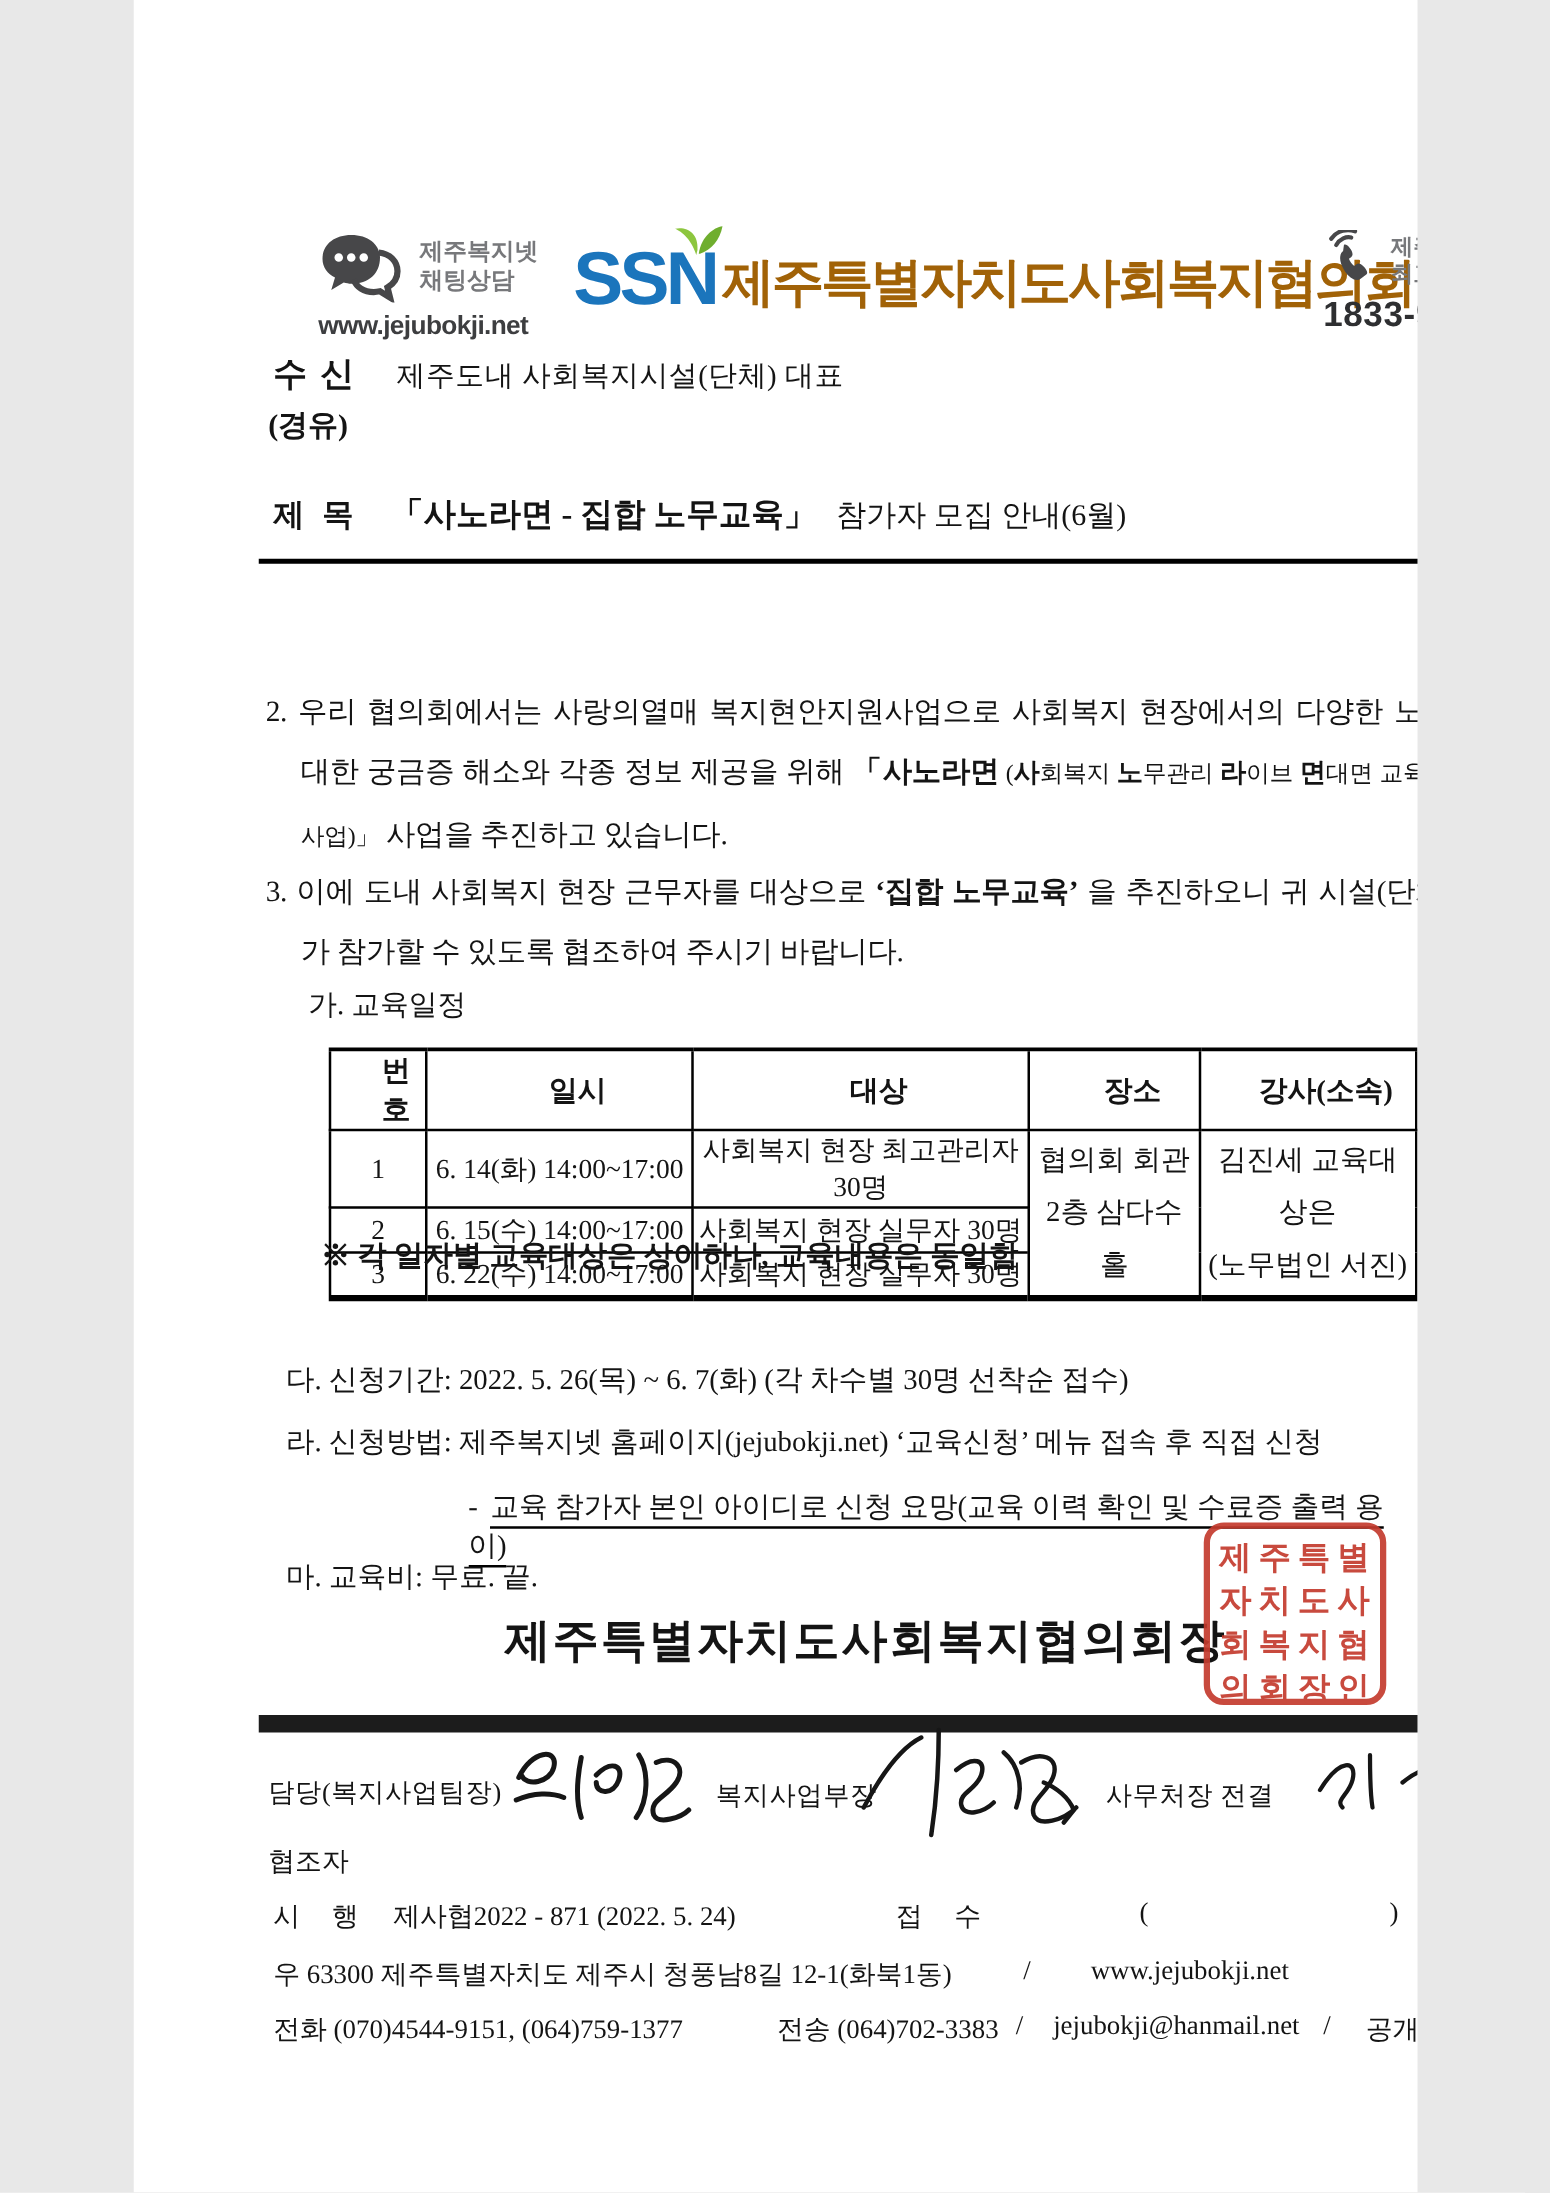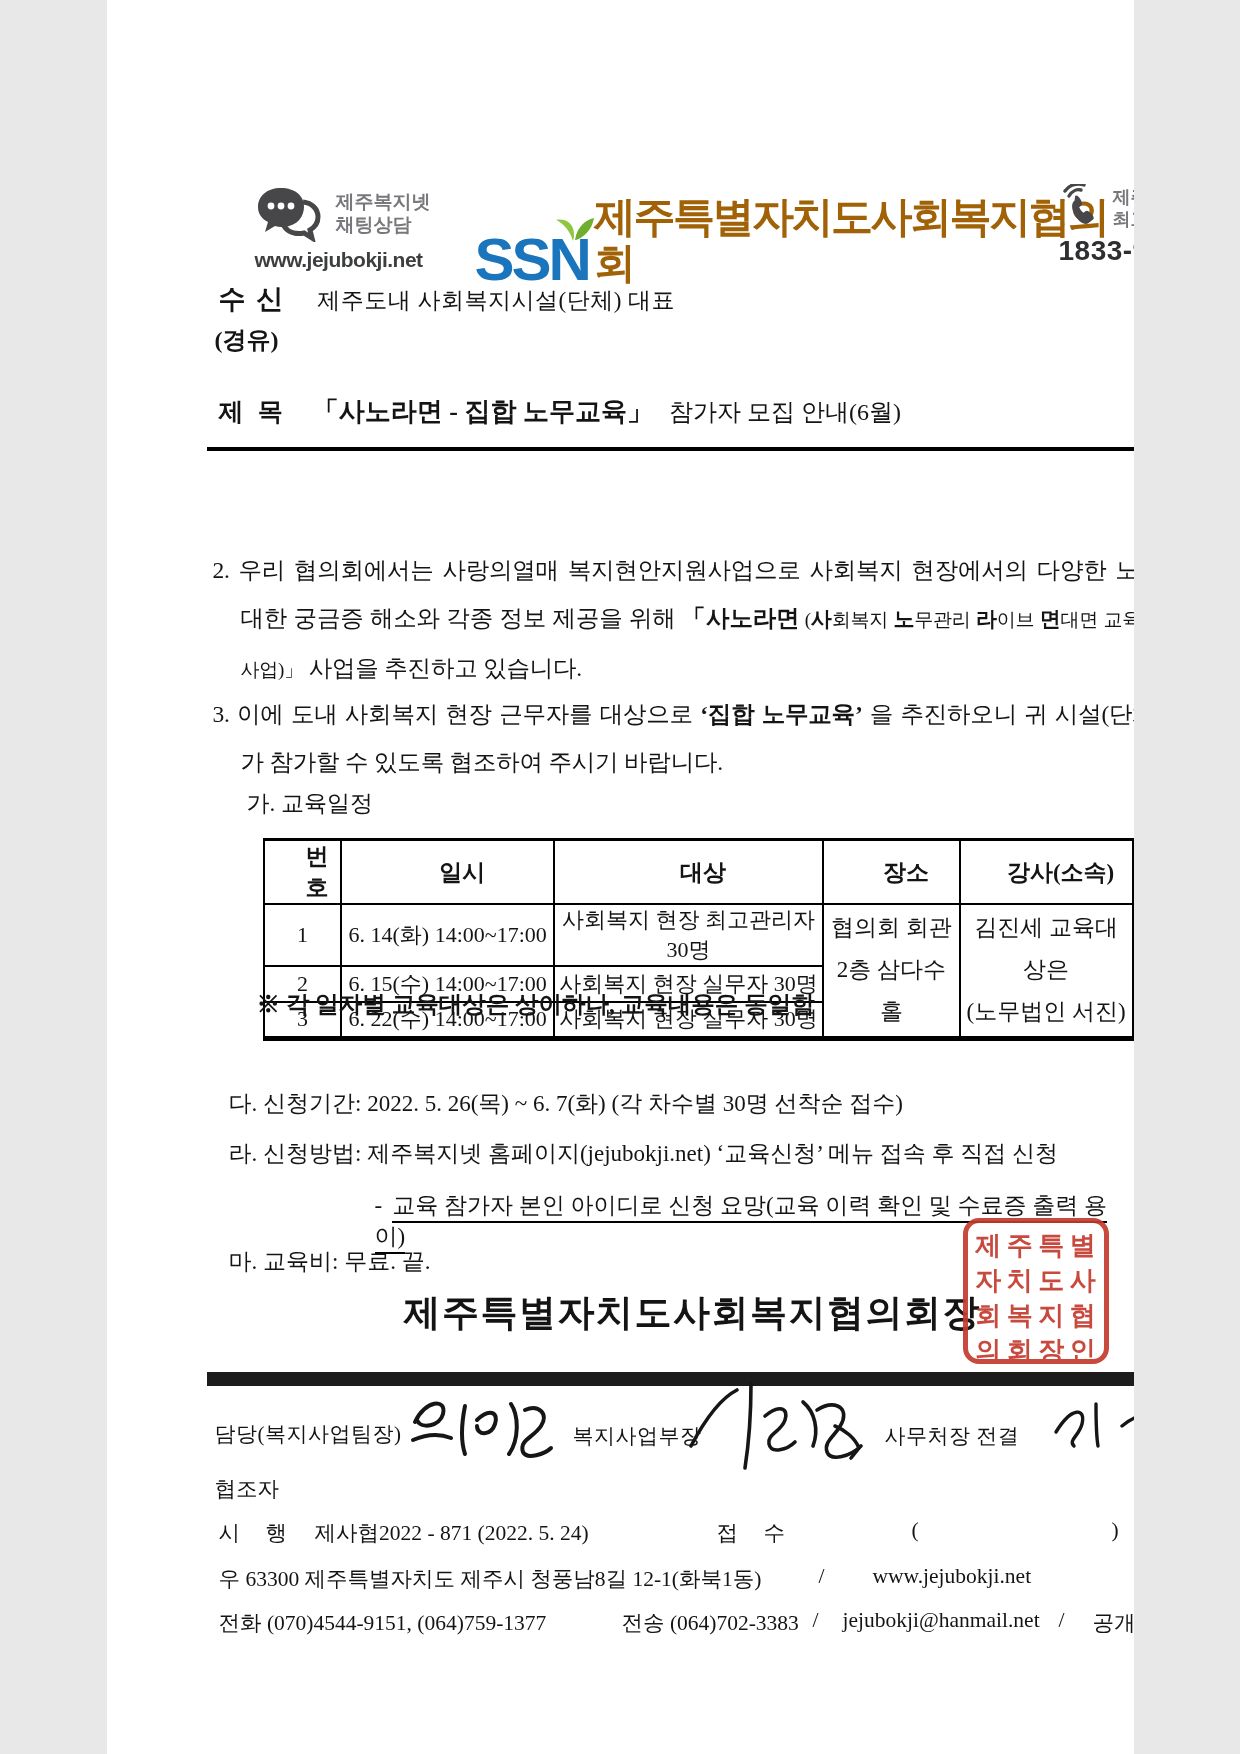--- a/index.html
+++ b/index.html
@@ -15,21 +15,21 @@
   }
 
   
   .hdr-left { position:absolute; left:148px; top:186px; width:190px; }
   .hdr-left-row { display:flex; align-items:flex-start; }
   .hdr-left-txt { margin-left:9px; margin-top:4px; color:#77787b; font-weight:bold;
                   font-size:19px; line-height:23px; font-family:"Liberation Sans","DejaVu Sans",sans-serif; }
   .hdr-left-url { margin-top:2px; color:#3d3e40; font-weight:bold; font-size:21px;
                   font-family:"Liberation Sans","DejaVu Sans",sans-serif; letter-spacing:-0.5px; }
 
-  .hdr-center { position:absolute; left:368px; top:194px; display:flex; align-items:flex-end;justify-content:space-between; }
+  .hdr-center { position:absolute; left:352px; top:194px; display:flex; align-items:flex-end;justify-content:space-between; }
   .ssn-wrap { position:relative; }
   .ssn-text { font-family:"Liberation Sans","DejaVu Sans",sans-serif; font-weight:bold;
               font-size:60px; line-height:58px; letter-spacing:-3px; color:#1b75bc; }
   .leaf { position:absolute; right:-6px; top:-14px; }
   .org-text { font-family:"Liberation Sans","DejaVu Sans",sans-serif; font-weight:bold;
               font-size:42px; line-height:46px; letter-spacing:-2.5px; color:#a16207;
               margin-left:5px; padding-bottom:3px; }
 
   .hdr-right { position:absolute; left:952px; top:184px; width:200px; }
   .hdr-right-row { display:flex; align-items:flex-start; }

